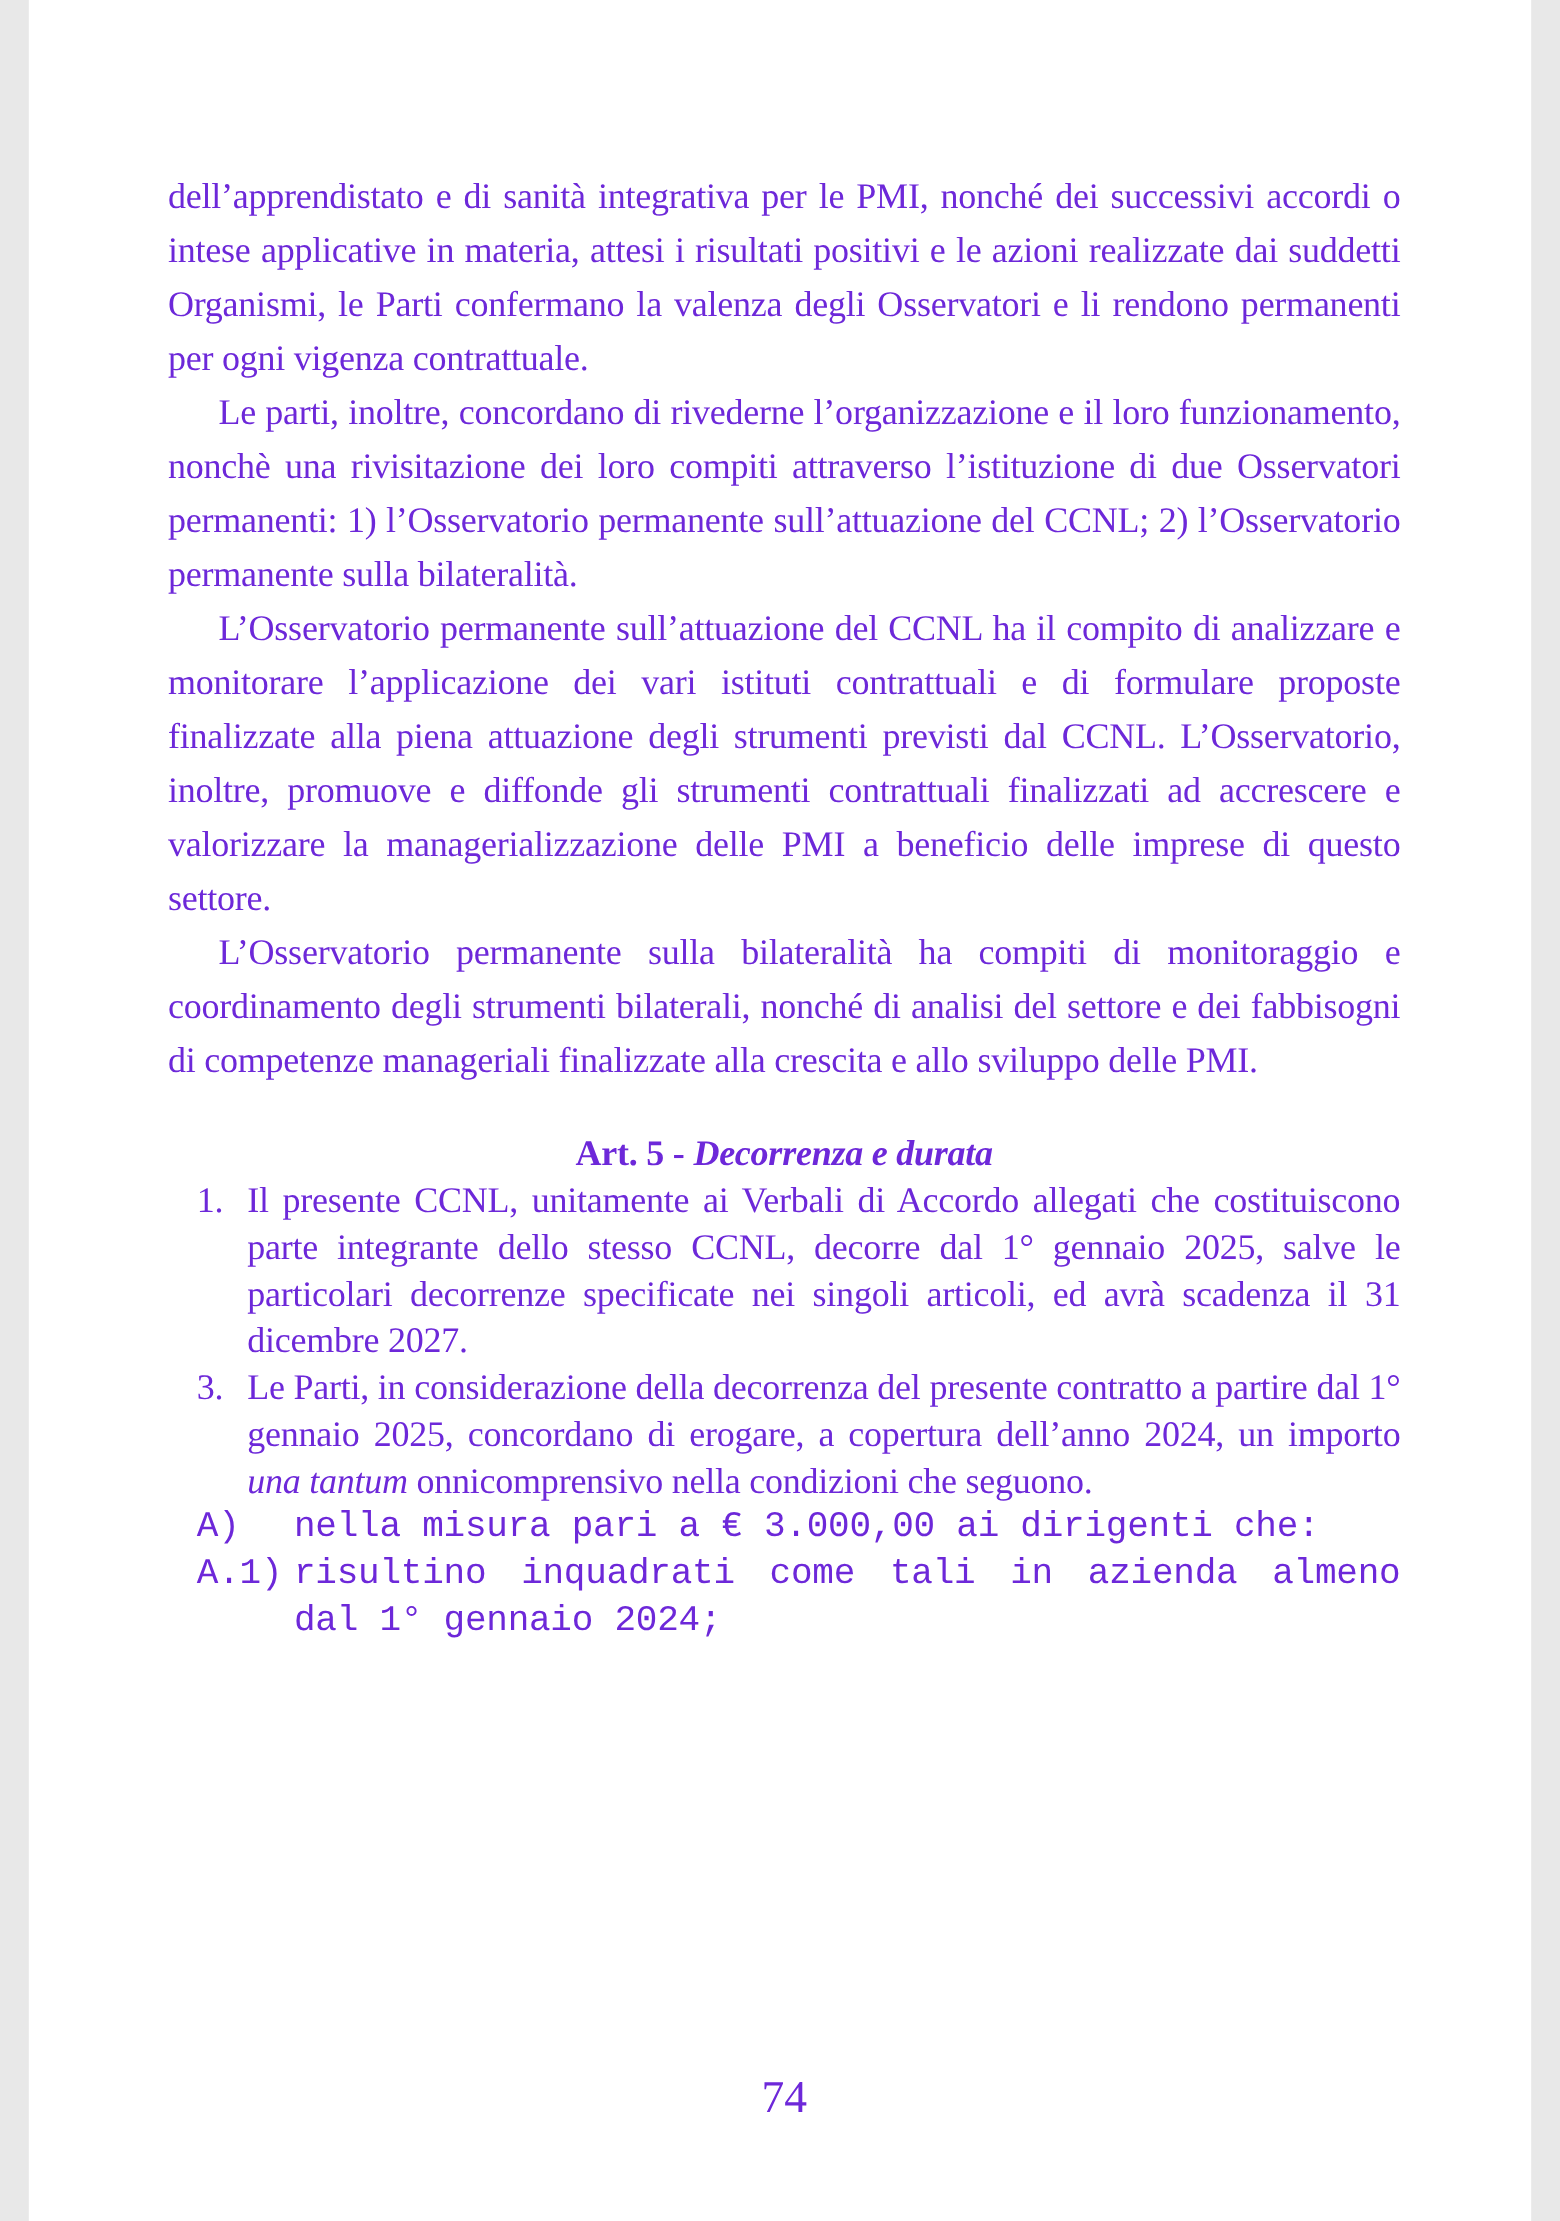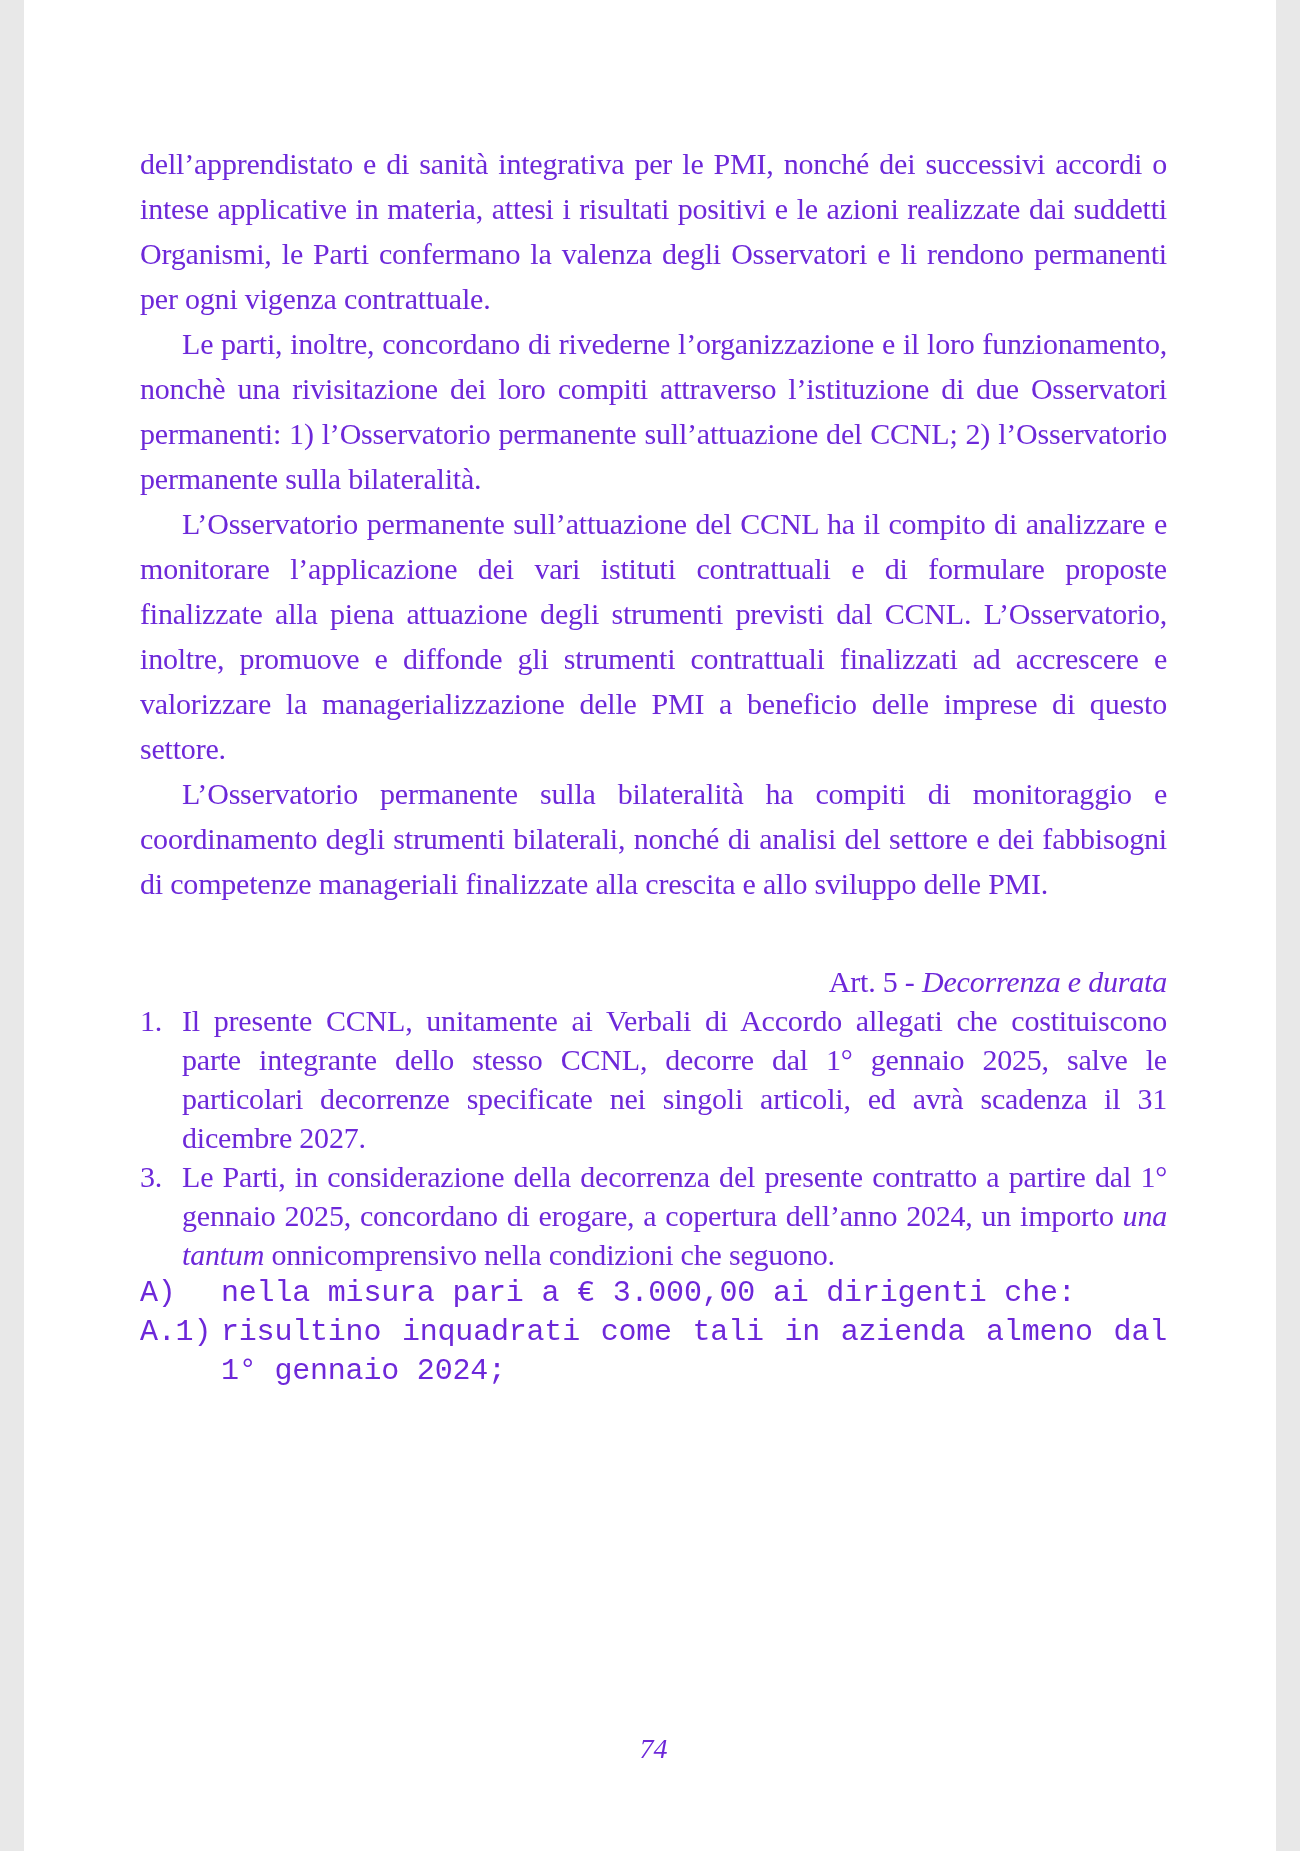--- a/index.html
+++ b/index.html
@@ -21,50 +21,51 @@
     font-size: 30px;
     letter-spacing: -0.2px;
   }
   .para {
     margin: 0;
     line-height: 45px;
     text-align: justify;
   }
   .para.indent { text-indent: 42px; }
   .art-heading {
-    margin-top: 56px;
+    margin-top: 36px;
     line-height: 39px;
-    text-align: right;
+    text-align: center;
+    font-weight: bold;
   }
   .item {
     line-height: 39px;
     text-align: justify;
     padding-left: 42px;
     text-indent: -42px;
+    margin-left: 24px;
   }
   .item .num {
     display: inline-block;
     width: 42px;
     text-indent: 0;
   }
   .item.subitem {
     padding-left: 81px;
     text-indent: -81px;
     font-family: Liberation Mono, monospace;
   }
   .item.subitem .num { width: 81px; }
   .pagenum {
     position: absolute;
     top: 1729px;
     left: 116px;
     width: 1027px;
     text-align: center;
-    font-size: 28px;
+    font-size: 38px;
     line-height: 39px;
-    font-style: italic;
   }
 </style>
 </head>
 <body>
 
 <div class="page">
   <div class="content">
 
     <p class="para">dell’apprendistato e di sanità integrativa per le PMI, nonché dei successivi accordi o intese applicative in materia, attesi i risultati positivi e le azioni realizzate dai suddetti Organismi, le Parti confermano la valenza degli Osservatori e li rendono permanenti per ogni vigenza contrattuale.</p>
     <p class="para indent">Le parti, inoltre, concordano di rivederne l’organizzazione e il loro funzionamento, nonchè una rivisitazione dei loro compiti attraverso l’istituzione di due Osservatori permanenti: 1) l’Osservatorio permanente sull’attuazione del CCNL; 2) l’Osservatorio permanente sulla bilateralità.</p>

